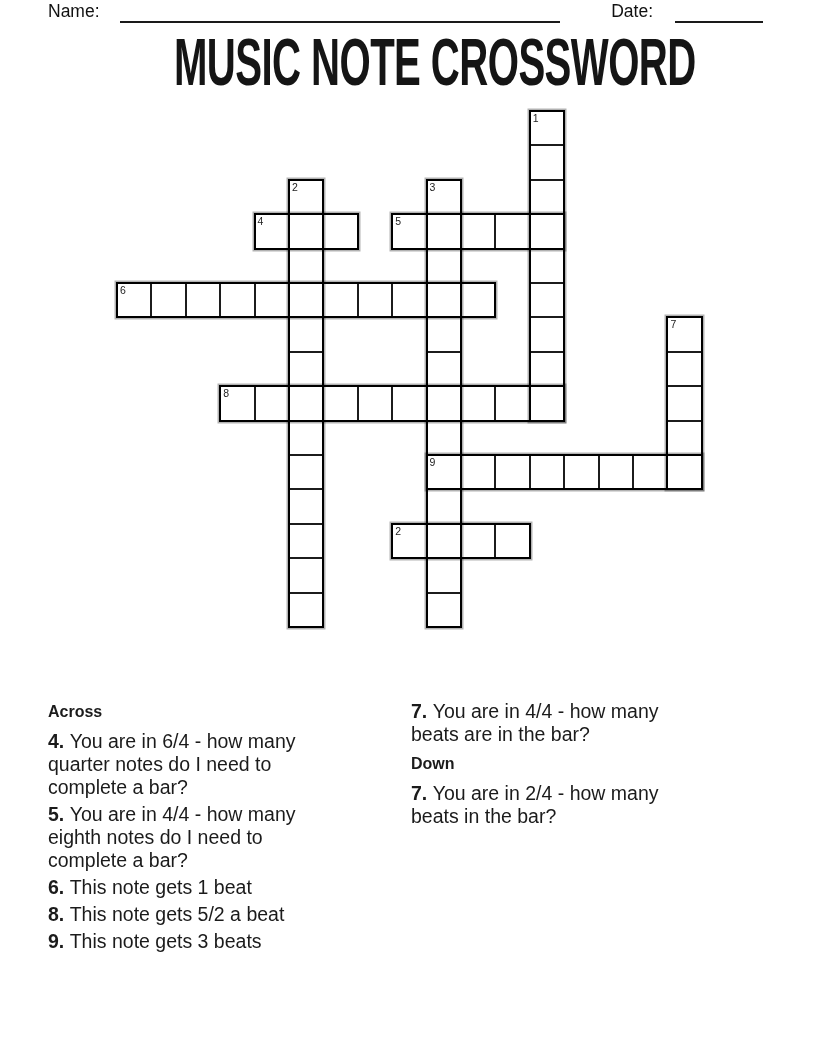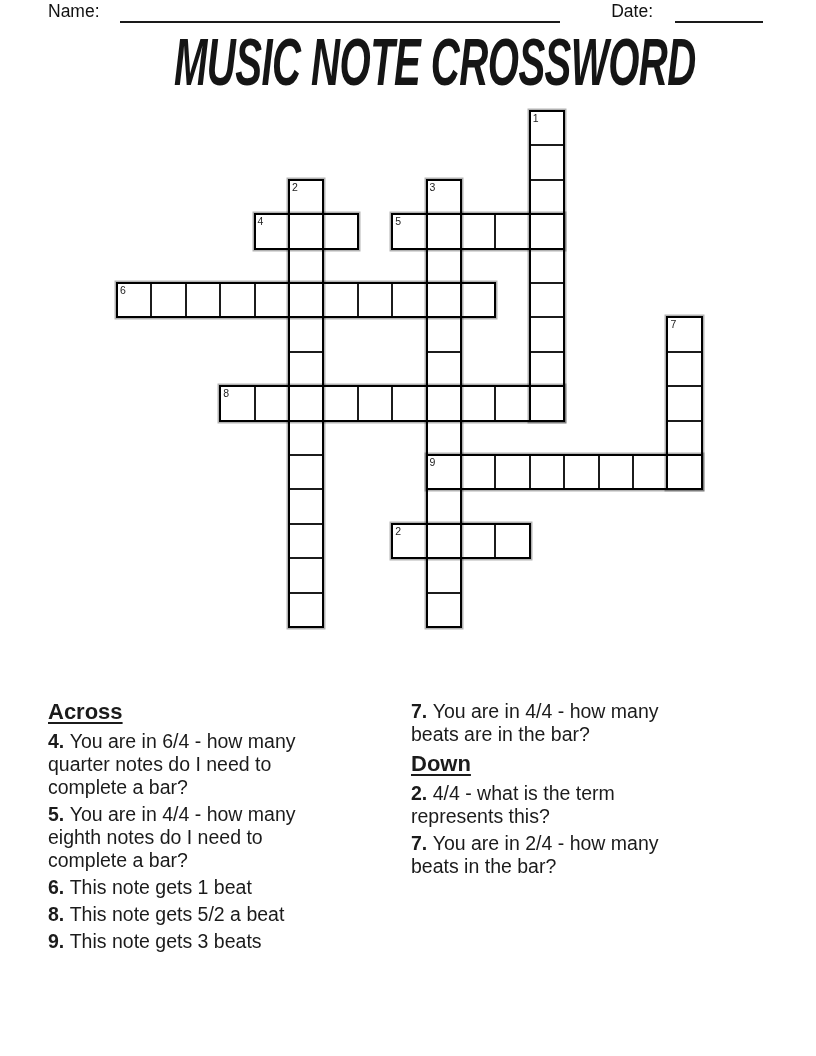--- a/index.html
+++ b/index.html
@@ -22,21 +22,21 @@
   .fill-line {
     border-bottom: 2px solid #1a1a1a; height: 100%;
   }
   .name-line { flex: 1; margin-left: 7px; }
   .date-gap { width: 25px; }
   .date-line { width: 88px; margin-left: 9px; }
 
   
   .title-wrap {
     position: absolute; left: 0; top: 28px; width: 648px;
-    text-align: right; white-space: nowrap; font-style: italic;
+    text-align: right; white-space: nowrap;
   }
   .title {
     display: inline-block;
     font-size: 67px; line-height: 68px; font-weight: bold;
     letter-spacing: -1px; color: #151515;
     transform: scaleX(0.60); transform-origin: 50% 50%;
   }
 
   
   .grid { position: absolute; left: 116px; top: 110px; }
@@ -55,22 +55,22 @@
     pointer-events: none;
   }
 
   
   .clues { position: absolute; left: 0; top: 700px; width: 816px; }
   .clue-col { position: absolute; top: 0; width: 296px;
     font-size: 19.5px; line-height: 23px; color: #1b1b1b; }
   .clue-col.left  { left: 48px; }
   .clue-col.right { left: 411px; }
   .clue-heading {
-    font-size: 22px; font-weight: bold;
-    text-decoration: underline; text-decoration-thickness: 2px; text-underline-offset: 3px;
+    font-size: 16px; font-weight: bold;
+    text-decoration-thickness: 2px; text-underline-offset: 3px;
     margin-bottom: 7px;
   }
   .clue-heading.down { margin-top: 6px; }
   .clue { margin-bottom: 4px; }
   .clue .num { font-weight: bold; }
 </style>
 </head>
 <body>
 
 <div class="sheet">
@@ -185,18 +185,17 @@
       <div class="clue-heading">Across</div>
     <div class="clue"><span class="num">4. </span><span>You are in 6/4 - how many quarter notes do I need to complete a bar?</span></div>
         <div class="clue"><span class="num">5. </span><span>You are in 4/4 - how many eighth notes do I need to complete a bar?</span></div>
         <div class="clue"><span class="num">6. </span><span>This note gets 1 beat</span></div>
         <div class="clue"><span class="num">8. </span><span>This note gets 5/2 a beat</span></div>
         <div class="clue"><span class="num">9. </span><span>This note gets 3 beats</span></div>
       </div>
     <div class="clue-col right" id="clue-col-right">
       <div class="clue"><span class="num">7. </span><span>You are in 4/4 - how many beats are in the bar?</span></div>
         <div class="clue-heading down" id="down-heading">Down</div>
-        <div class="clue"><span class="num">2. </span><span>4/4 - what is the term represents this?</span></div>
         <div class="clue"><span class="num">7. </span><span>You are in 2/4 - how many beats in the bar?</span></div>
       </div>
   </div>
 
 </div>
 
 </body></html>

